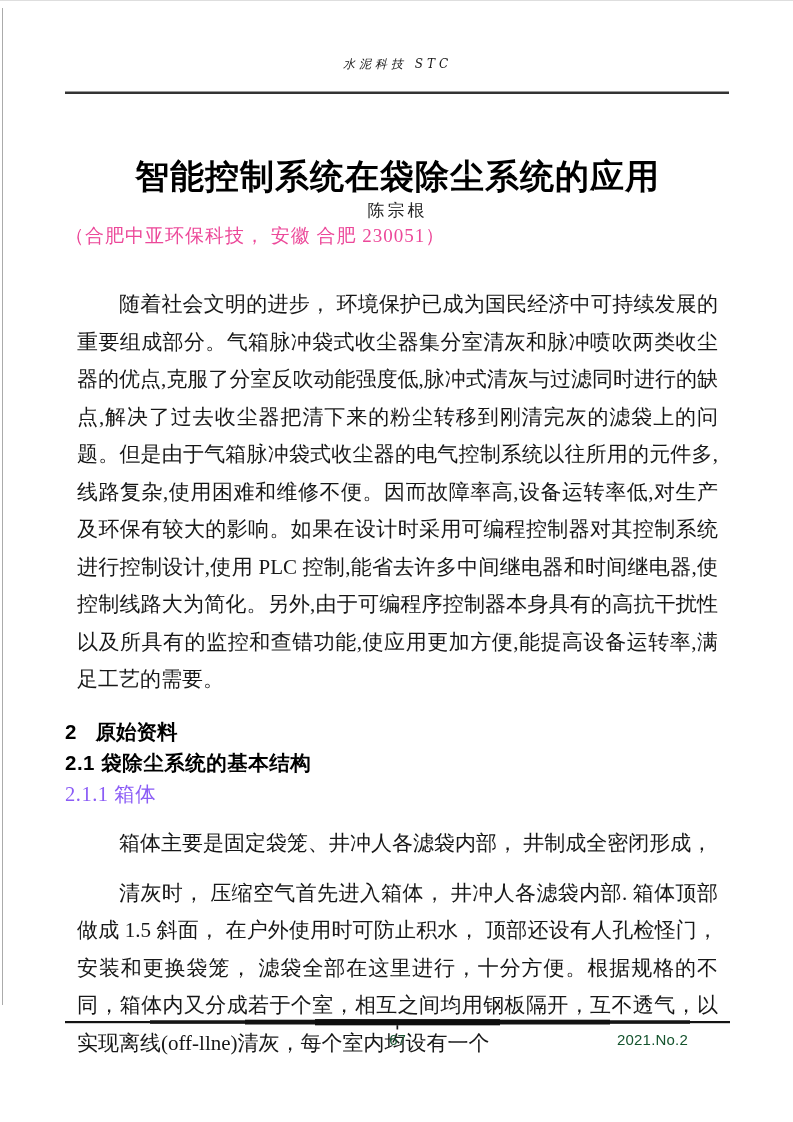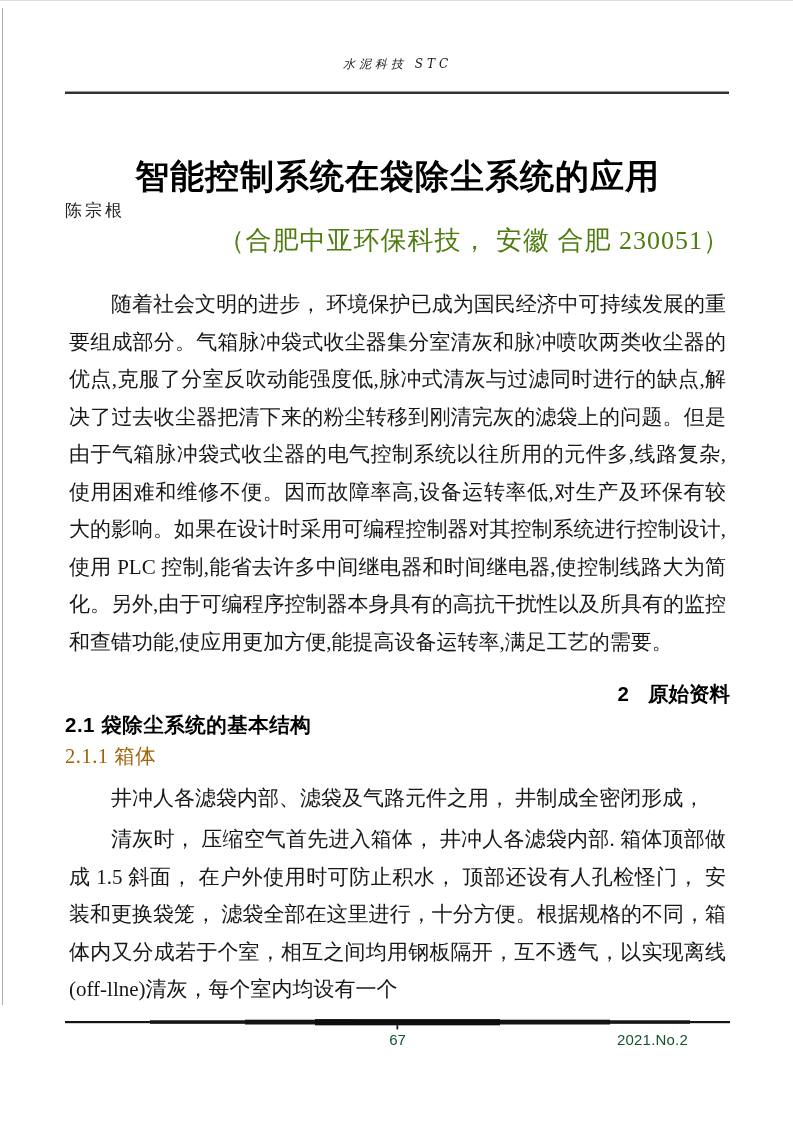--- a/index.html
+++ b/index.html
@@ -29,52 +29,52 @@
     background:linear-gradient(#9a9a9a 0 34%,#333333 34% 100%);
   }
   .article-title{
     position:absolute;top:131px;left:65px;width:665px;
     text-align:center;
     font-family:"Liberation Sans","DejaVu Sans",sans-serif;
     font-weight:700;font-size:34px;letter-spacing:1px;color:#000;
   }
   .article-author{
     position:absolute;top:199px;left:65px;width:665px;
-    text-align:left;font-size:17px;letter-spacing:3px;color:#222;
+    text-align:center;font-size:17px;letter-spacing:3px;color:#222;
   }
   .article-affiliation{
     position:absolute;top:223px;left:65px;width:665px;
-    text-align:right;font-size:26px;letter-spacing:1px;color:#4d7c0f;
+    text-align:left;font-size:19px;letter-spacing:1px;color:#ec4899;
   }
   .article-body{
     position:absolute;top:286px;left:65px;width:665px;
   }
   .sec-heading{
     font-family:"Liberation Sans","DejaVu Sans",sans-serif;
     font-weight:700;font-size:20.5px;color:#000;
     margin:0;line-height:26px;
   }
   .sec-heading .sec-num{margin-right:19px;}
   .sec-heading.h-s1{margin-bottom:7px;}
-  .sec-heading.h-s2{margin-top:20px;text-align:right;}
+  .sec-heading.h-s2{margin-top:20px;}
   .subsec-heading{
     font-family:"Liberation Sans","DejaVu Sans",sans-serif;
     font-weight:700;font-size:20.5px;color:#000;
     margin:5px 0 0 0;line-height:26px;letter-spacing:0.5px;
   }
   p.body-par{
     font-size:21px;line-height:37.5px;
     text-align:justify;text-indent:2em;
-    margin:4px;color:#171717;
+    margin:12px;color:#171717;
   }
   p.body-par.first-after-h{margin-top:0;}
   p.body-par.after-sub{margin-top:9px;}
   .subsubsec-heading{
     font-size:20.5px;line-height:37.5px;margin:0;
-    font-weight:400;color:#a16207;letter-spacing:0.5px;
+    font-weight:400;color:#8b5cf6;letter-spacing:0.5px;
   }
   p.short-line{text-align:left;}
   .page-footer{
     position:absolute;left:65px;top:1017px;width:665px;
   }
   .footer-rule-svg{display:block;}
   .footer-row{
     position:relative;width:665px;height:18px;margin-top:1px;
     font-family:"Liberation Sans","DejaVu Sans",sans-serif;
     font-size:15px;color:#14532d;
@@ -104,21 +104,21 @@
 
   <p class="body-par first-after-h">随着社会文明的进步， 环境保护已成为国民经济中可持续发展的重要组成部分。气箱脉冲袋式收尘器集分室清灰和脉冲喷吹两类收尘器的优点,克服了分室反吹动能强度低,脉冲式清灰与过滤同时进行的缺点,解决了过去收尘器把清下来的粉尘转移到刚清完灰的滤袋上的问题。但是由于气箱脉冲袋式收尘器的电气控制系统以往所用的元件多,线路复杂,使用困难和维修不便。因而故障率高,设备运转率低,对生产及环保有较大的影响。如果在设计时采用可编程控制器对其控制系统进行控制设计,使用 PLC 控制,能省去许多中间继电器和时间继电器,使控制线路大为简化。另外,由于可编程序控制器本身具有的高抗干扰性以及所具有的监控和查错功能,使应用更加方便,能提高设备运转率,满足工艺的需要。</p>
 
   <h2 class="sec-heading h-s2"><span class="sec-num">2</span><span>原始资料</span></h2>
 
   <h3 class="subsec-heading">2.1 袋除尘系统的基本结构</h3>
 
 
   <div class="subsubsec-heading">2.1.1 箱体</div>
 
-  <p class="body-par short-line">井冲人各滤袋内部、滤袋及气路元件之用， 井制成全密闭形成，</p>
+  <p class="body-par short-line">箱体主要是固定袋笼、井冲人各滤袋内部， 井制成全密闭形成，</p>
 
   <p class="body-par">清灰时， 压缩空气首先进入箱体， 井冲人各滤袋内部. 箱体顶部做成 1.5 斜面， 在户外使用时可防止积水， 顶部还设有人孔检怪门， 安装和更换袋笼， 滤袋全部在这里进行，十分方便。根据规格的不同，箱体内又分成若于个室，相互之间均用钢板隔开，互不透气，以实现离线(off-llne)清灰，每个室内均设有一个</p>
 
 </main>
 
 <footer class="page-footer">
   <svg class="footer-rule-svg" width="665" height="13" viewBox="0 0 665 13" xmlns="http://www.w3.org/2000/svg">
     <rect x="0" y="4" width="665" height="2.2" fill="#141414"></rect>
     <rect x="85" y="3.1" width="540" height="1" fill="#a3a3a3"></rect>
     <rect x="85" y="3.4" width="95" height="3.4" fill="#161616"></rect>

